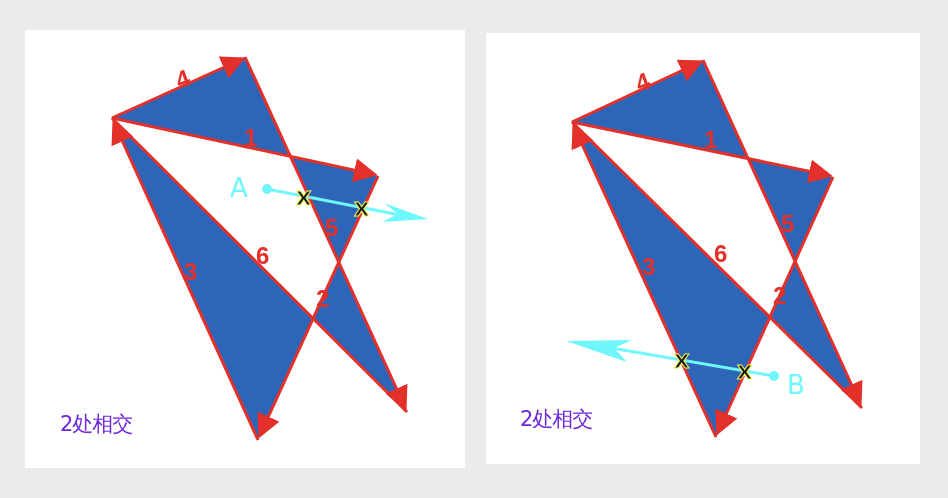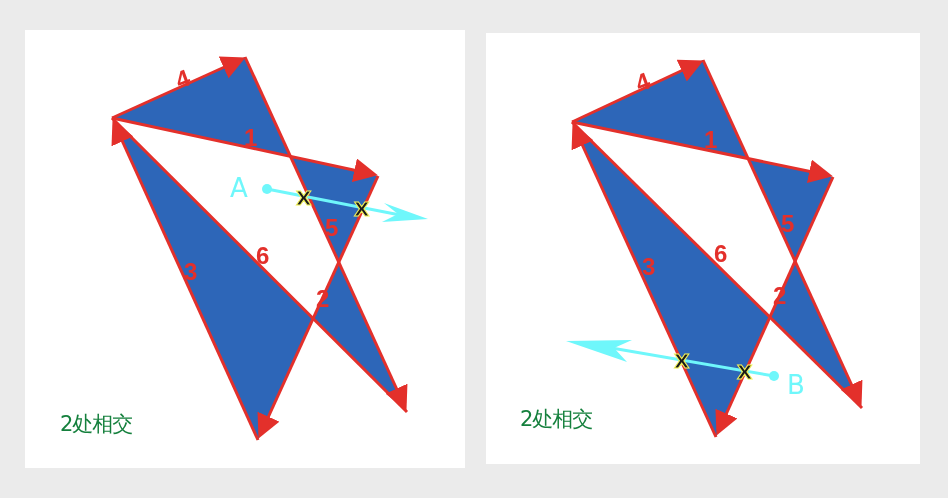--- a/index.html
+++ b/index.html
@@ -13,21 +13,21 @@
   .panel {
     position: absolute;
     background: #ffffff;
   }
   #panel-left { left: 25px; top: 30px; width: 440px; height: 438px; }
   #panel-right { left: 486px; top: 33px; width: 434px; height: 431px; }
   svg.layer { position: absolute; left: 0; top: 0; width: 948px; height: 498px; }
   .caption {
     position: absolute;
     font-size: 21px;
-    color: #15803d;
+    color: #6d28d9;
     font-family: "DejaVu Sans", sans-serif;
     letter-spacing: -1px;
   }
   #caption-left { left: 60px; top: 410px; }
   #caption-right { left: 520px; top: 405px; }
 </style>
 </head>
 <body>
 
 <div class="panel" id="panel-left"></div>

